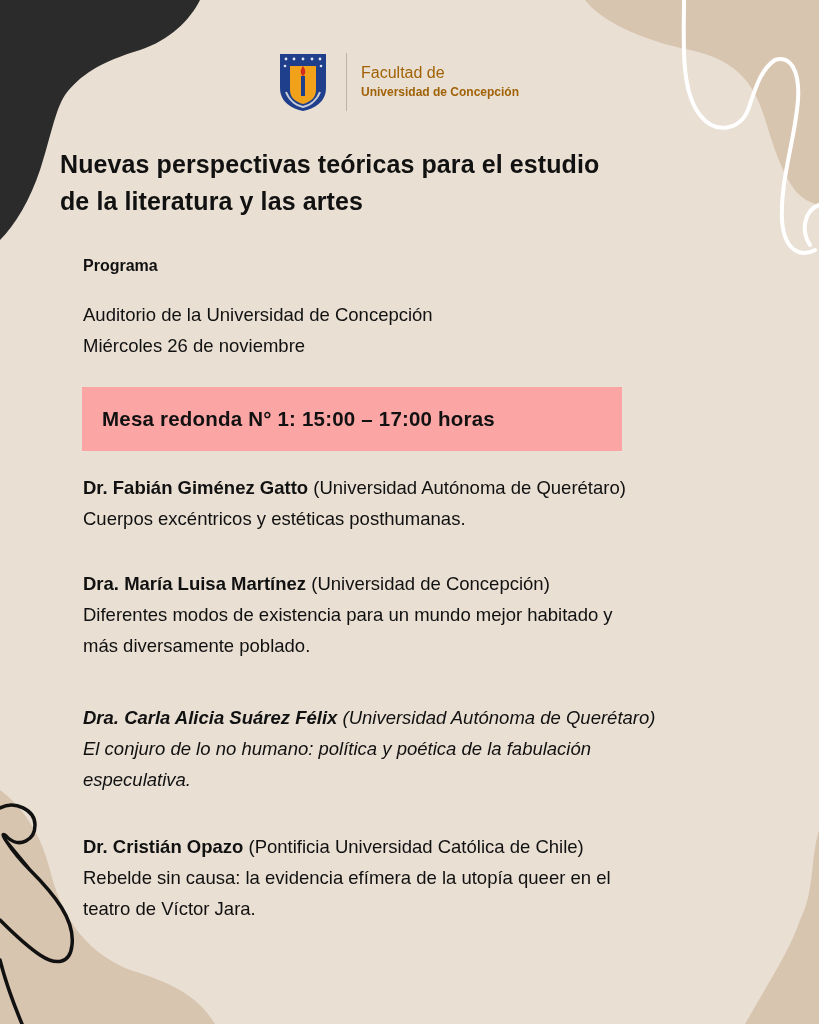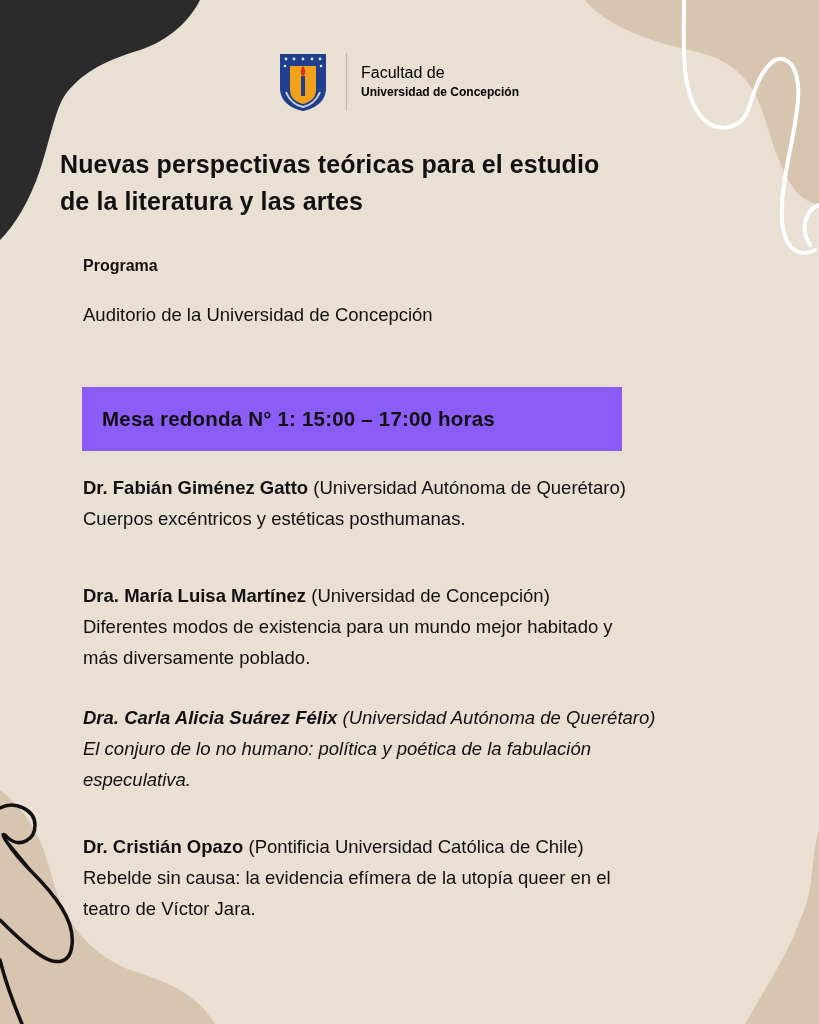--- a/index.html
+++ b/index.html
@@ -1,27 +1,27 @@
 <!DOCTYPE html>
 <html><head>
 <meta charset="utf-8">
 <style>
   html, body { margin:0; padding:0; }
   body { width:819px; height:1024px; overflow:hidden; position:relative; background:#e9dfd3; font-family:"Liberation Sans", sans-serif; color:#111; }
   .bg { position:absolute; left:0; top:0; width:819px; height:1024px; }
   .logo-block { position:absolute; left:278px; top:52px; display:flex; align-items:center; }
   .shield { width:50px; height:60px; }
   .logo-divider { width:1px; height:58px; background:#bdb3a6; margin:0 14px 0 18px; }
-  .logo-text { display:flex; flex-direction:column; color:#000000; }
+  .logo-text { display:flex; flex-direction:column; color:#a16207; }
   .logo-line1, .logo-line2 { font-size:16px; line-height:19px; font-weight:normal; }
   .logo-line3 { font-size:12px; line-height:19px; font-weight:bold; margin-top:1px; }
   .title { position:absolute; left:60px; top:146px; width:700px; font-weight:bold; font-size:25px; line-height:37px; letter-spacing:0.1px; }
   .programa { position:absolute; left:83px; top:257px; font-weight:bold; font-size:16px; }
   .meta { position:absolute; left:83px; top:299px; font-size:18.5px; line-height:31px; }
-  .mesa { position:absolute; left:82px; top:387px; width:540px; height:64px; background:#8b5cf6; display:flex; align-items:center; }
+  .mesa { position:absolute; left:82px; top:387px; width:540px; height:64px; background:#fca5a5; display:flex; align-items:center; }
   .mesa span { margin-left:20px; font-weight:bold; font-size:20.5px; letter-spacing:0.2px; }
   .talk { position:absolute; left:83px; width:700px; font-size:18.5px; line-height:31px; }
   .talk .speaker { font-weight:bold;margin-top:23px; }
   .talk .topic { display:block; }
 </style>
 </head>
 <body>
 
 <svg class="bg" viewBox="0 0 819 1024" xmlns="http://www.w3.org/2000/svg">
 
@@ -62,32 +62,33 @@
 </div>
 
 <div class="title">
   <div>Nuevas perspectivas teóricas para el estudio</div>
   <div>de la literatura y las artes</div>
 </div>
 
 <div class="programa">Programa</div>
 <div class="meta">
   <div>Auditorio de la Universidad de Concepción</div>
+  <div>Miércoles 26 de noviembre</div>
 </div>
 
 <div class="mesa">
   <span>Mesa redonda N° 1: 15:00 – 17:00 horas</span>
 </div>
 
 <div class="talk" style="top:472px;">
   <span class="speaker">Dr. Fabián Giménez Gatto</span><span> (Universidad Autónoma de Querétaro)</span>
   <span class="topic">Cuerpos excéntricos y estéticas posthumanas.</span>
 </div>
 
-<div class="talk" style="top:580px;">
+<div class="talk" style="top:568px;">
   <span class="speaker">Dra. María Luisa Martínez</span><span> (Universidad de Concepción)</span>
   <span class="topic">Diferentes modos de existencia para un mundo mejor habitado y</span>
   <span class="topic">más diversamente poblado.</span>
 </div>
 
 <div class="talk" style="top:702px;font-style:italic;">
   <span class="speaker">Dra. Carla Alicia Suárez Félix</span><span> (Universidad Autónoma de Querétaro)</span>
   <span class="topic">El conjuro de lo no humano: política y poética de la fabulación</span>
   <span class="topic">especulativa.</span>
 </div>

